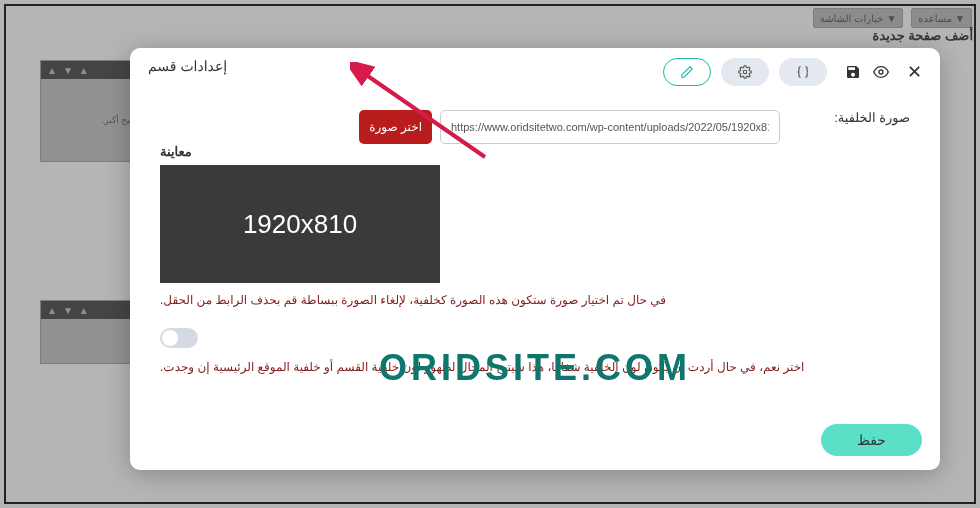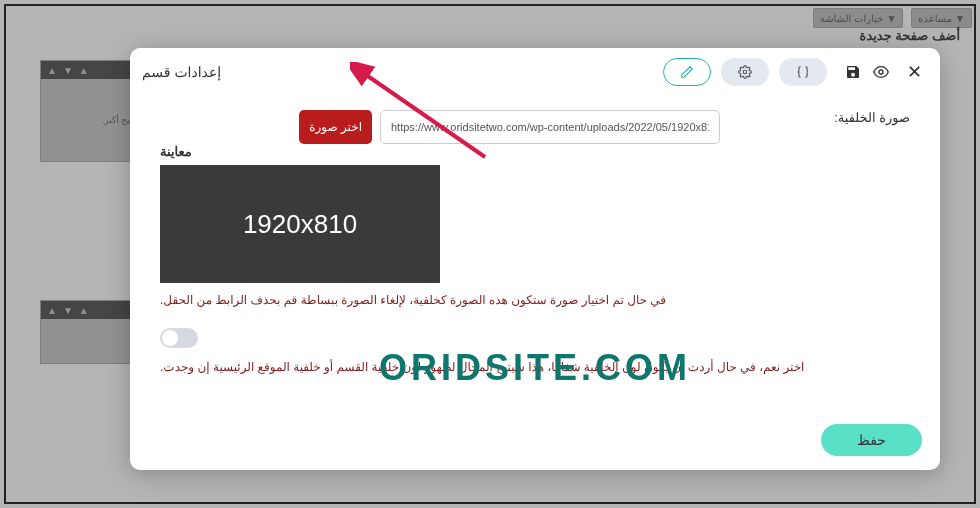--- a/index.html
+++ b/index.html
@@ -3,50 +3,50 @@
 <meta charset="utf-8">
 <style>
 * { margin: 0; padding: 0; box-sizing: border-box; font-family: Arial, sans-serif; }
 body { background: #fff; width: 980px; height: 508px; overflow: hidden; position: relative; }
 
 
 .bg-page { position: absolute; inset: 0; filter: brightness(0.75); }
 .bg-top { position: absolute; top: 8px; left: 40px; right: 8px; height: 20px; display: flex; justify-content: space-between; font-size: 10px; color: #555; }
 .bg-top .btns { display: flex; gap: 8px; }
 .bg-top .btn { background: #f0f0f0; border: 1px solid #ccc; padding: 1px 6px; border-radius: 2px; display: inline-flex; align-items: center; gap: 3px; }
-.bg-title { position: absolute; top: 28px; right: 20px; font-size: 13px; font-weight: bold; color: #222; text-align: center; }
+.bg-title { position: absolute; top: 28px; right: 7px; font-size: 13px; font-weight: bold; color: #222; text-align: center; }
 .bg-panel { position: absolute; top: 60px; left: 40px; width: 200px; background: #fff; border: 1px solid #ccc; padding: 6px; font-size: 9px; color: #666; }
 .bg-panel-head { background: #444; color: #fff; height: 18px; margin: -6px -6px 6px -6px; display: flex; align-items: center; justify-content: flex-end; gap: 6px; padding: 0 6px; font-size: 10px; }
 .bg-panel-body { padding: 30px 6px; text-align: center; }
 .bg-panel2 { top: 300px; }
 .bg-panel2 .bg-panel-body { padding: 8px 6px; text-align: right; }
 .bg-panel2 .mini-btn { display: inline-block; border: 1px solid #1fb6a3; color: #1fb6a3; padding: 2px 8px; font-size: 9px; border-radius: 2px; }
 .bg-panel3 { top: 410px; background: transparent; border: none; }
 .bg-panel3 .pub-btn { background: #1e5a9e; color: #fff; padding: 4px 12px; font-size: 10px; border-radius: 2px; display: inline-block; }
 
 
 .overlay { position: absolute; inset: 0; background: rgba(90,90,92,0.45); }
 
 
 .modal { position: absolute; top: 48px; left: 130px; right: 40px; bottom: 38px; background: #fff; border-radius: 10px; box-shadow: 0 4px 24px rgba(0,0,0,0.25); display: flex; flex-direction: column; overflow: hidden; }
 
 
-.m-head { display: flex; align-items: center; justify-content: space-between; padding: 10px 18px 6px 12px; flex-direction: row-reverse; }
+.m-head { display: flex; align-items: flex-start; justify-content: space-between; padding: 10px 18px 6px 18px; flex-direction: row-reverse; }
 .m-title { font-size: 14px; color: #333; }
 .m-left { display: flex; align-items: center; gap: 18px; flex-direction: row-reverse; }
 .m-tabs { display: flex; gap: 10px; flex-direction: row-reverse; }
 .m-tab { width: 48px; height: 28px; border-radius: 14px; display: flex; align-items: center; justify-content: center; cursor: pointer; }
 .m-tab.active { background: #fff; border: 1.6px solid #1fb6a3; color: #1fb6a3; }
 .m-tab.inactive { background: #e4e9f0; color: #555; }
 .m-icons { display: flex; gap: 12px; flex-direction: row-reverse; color: #333; }
 .close { font-size: 18px; cursor: pointer; color: #333; }
 
 
 .m-body { flex: 1; overflow-y: auto; padding: 18px 30px 10px 30px; position: relative; }
-.row { display: flex; gap: 60px; margin-bottom: 18px; flex-direction: row; }
+.row { display: flex; margin-bottom: 18px; flex-direction: row; }
 .label { width: 130px; font-size: 13px; color: #333; text-align: right; }
 .field { flex: 1; text-align: left; direction: ltr; }
 .url-row { display: flex; gap: 8px; align-items: center; justify-content: flex-end; }
 .url-input { flex: 0 0 340px; height: 34px; border: 1px solid #ccc; border-radius: 5px; padding: 0 10px; font-size: 11px; color: #555; direction: ltr; }
 .choose-btn { background: #b91c1c; color: #fff; border: none; padding: 0 10px; height: 34px; border-radius: 5px; font-size: 12px; cursor: pointer; }
 
 .preview-label { text-align: left; direction: rtl; font-size: 13px; color: #333; margin-bottom: 6px; font-weight: bold; }
 .preview-box { width: 280px; height: 118px; background: #3a3a3a; color: #ffffff; display: flex; align-items: center; justify-content: center; font-size: 26px; margin-bottom: 8px; margin-right: auto; }
 .help { font-size: 12px; color: #7f1d1d; text-align: left; direction: rtl; line-height: 1.6; }
 

